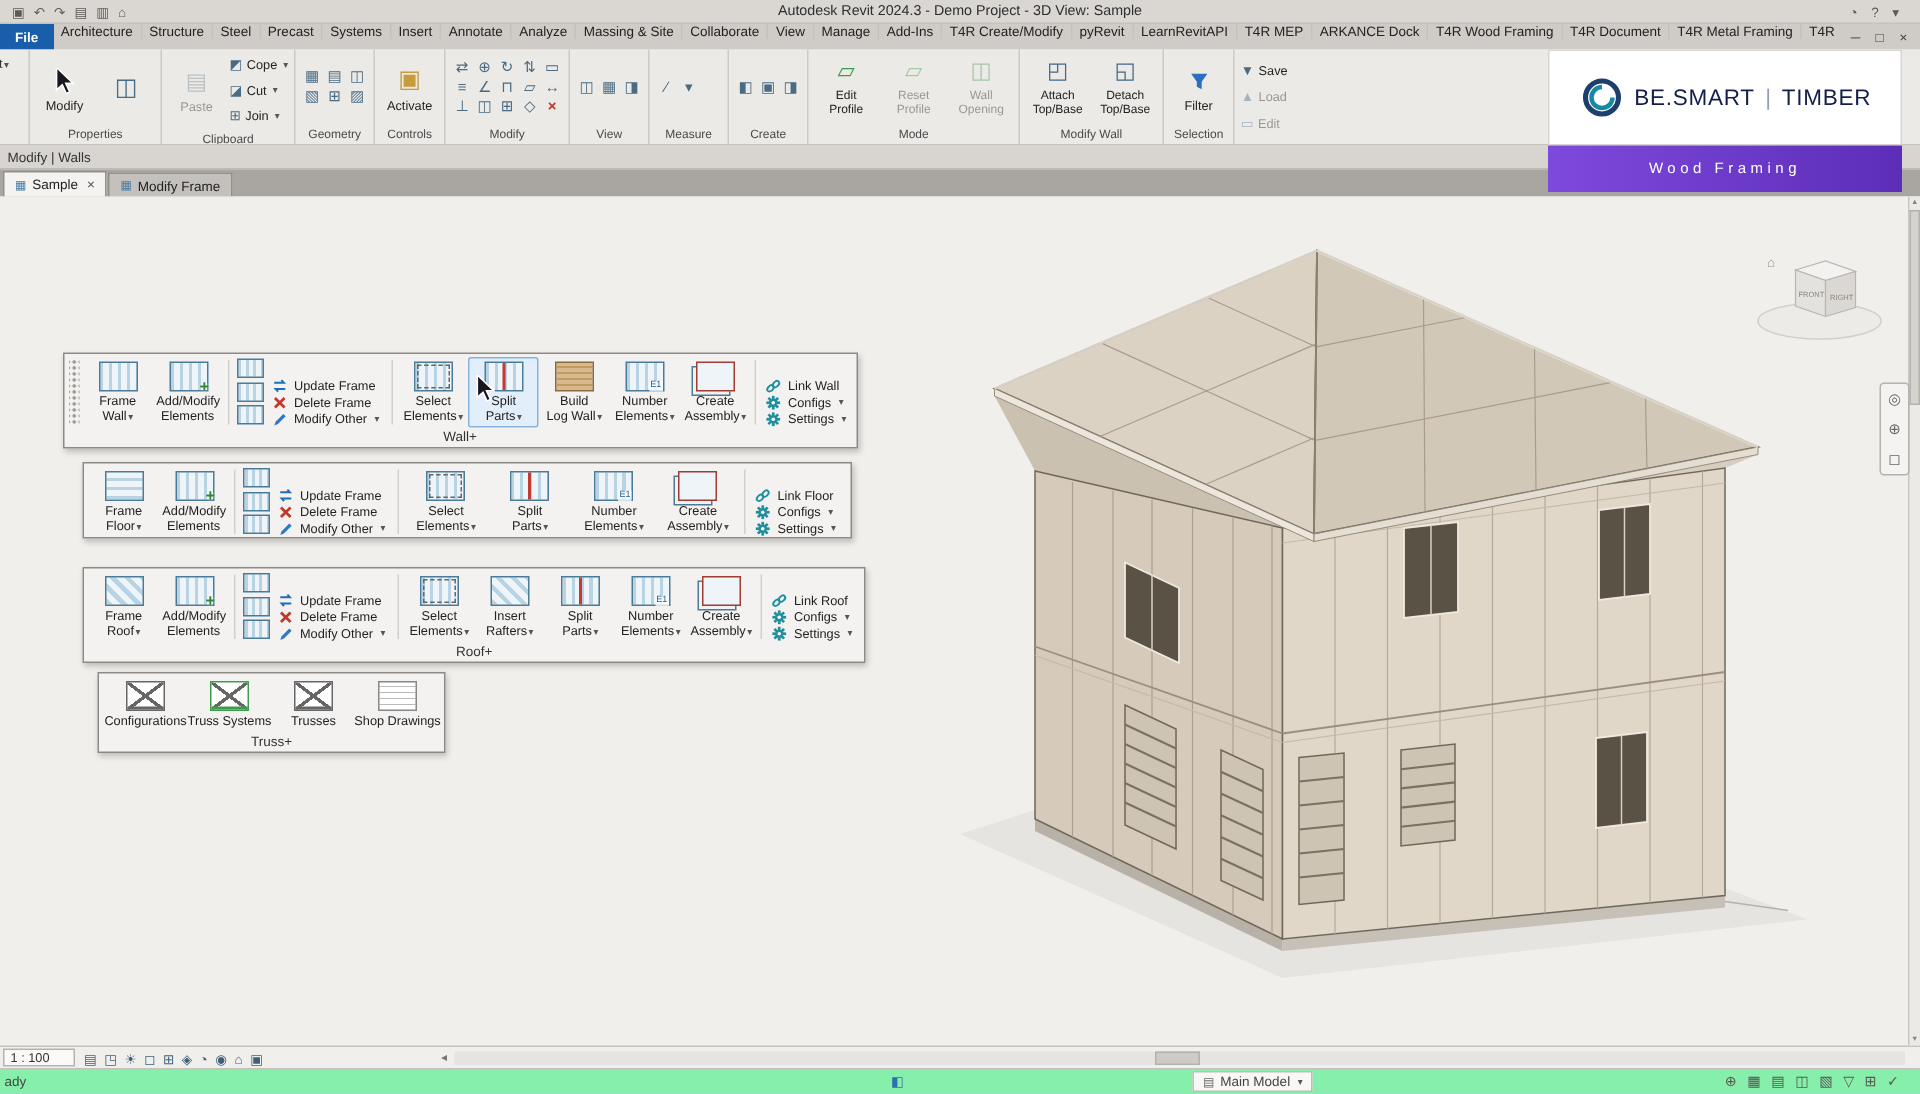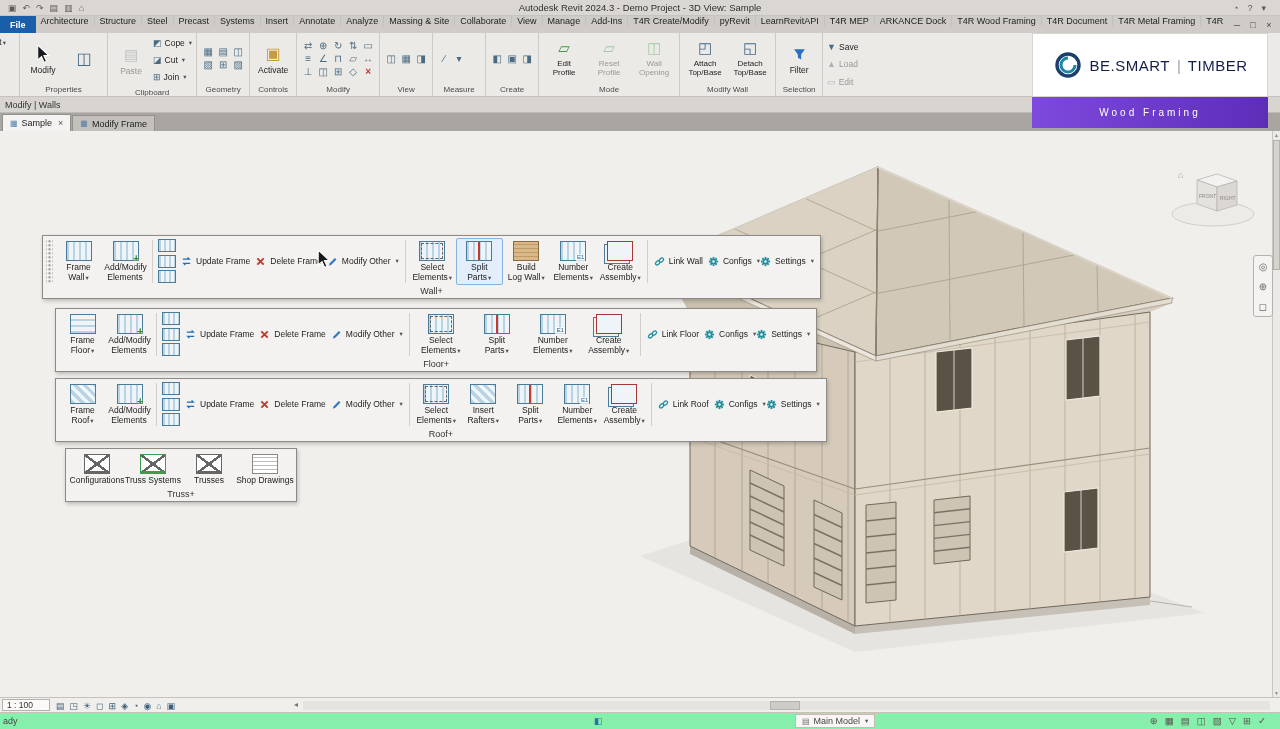--- a/index.html
+++ b/index.html
@@ -81,21 +81,21 @@
   .icn[data-icon="select"]{outline:1px dashed #666;outline-offset:-3px}
   .icn[data-icon="split"]::after{content:"";position:absolute;left:11px;top:0;bottom:0;width:2px;background:#c23b2e}
   .icn[data-icon="addmod"]::after{content:"+";position:absolute;right:-2px;bottom:-5px;color:#2e8b34;font-weight:bold;font-size:11px;text-shadow:0 0 2px #fff}
   .icn[data-icon="number"]::after{content:"E1";position:absolute;right:0;bottom:-1px;font-size:6px;color:#1c5f9e;background:rgba(255,255,255,.75);padding:0 1px}
   .icn[data-icon="assembly"]{border-color:#a23b32;box-shadow:-3px 3px 0 -1px #f3f2f0,-3px 3px 0 0 #4a7b99}
   .icn[data-icon="trussconf"],.icn[data-icon="trusssys"],.icn[data-icon="trusses"]{border-color:#666;background:linear-gradient(to top right,transparent 46%,#666 46% 54%,transparent 54%),linear-gradient(to top left,transparent 46%,#666 46% 54%,transparent 54%),#fff;box-shadow:inset 0 -2px 0 #666}
   .icn[data-icon="trusssys"]{border-color:#3f9c4e;box-shadow:inset 0 -2px 0 #3f9c4e}
   .icn[data-icon="shop"]{border-color:#888;background:repeating-linear-gradient(0deg,#fff 0 3px,#bbb 3px 4px)}
   .stack{display:flex;flex-direction:column;justify-content:space-around;padding:0 2px}
   .sicn{width:18px;height:13px;border:1px solid #4a7b99;background:repeating-linear-gradient(90deg,#b7d3e4 0 2px,transparent 2px 5px) #eef4f8}
-  .wf-smallcol{display:flex;flex-direction:row;justify-content:flex-end;padding:0 3px}
+  .wf-smallcol{display:flex;flex-direction:column;justify-content:flex-end;padding:0 3px}
   .wf-small{display:flex;align-items:center;gap:4px;font-size:8.5px;color:#222;white-space:nowrap}
   .mi{width:11px;height:11px;flex-shrink:0}
   .sep{width:1px;background:#d2cfca;margin:2px 3px}
 
   
   .navbar{position:absolute;right:7px;top:124px;width:20px;height:62px;background:#f4f3f1;border:1px solid #b5b2ad;border-radius:3px;display:flex;flex-direction:column;align-items:center;justify-content:space-around;font-size:10px;color:#6b6865;z-index:3}
   .vscroll{position:absolute;right:0;top:0;width:8px;height:100%;background:#eceae6;border-left:1px solid #c9c6c1;font-size:5px;color:#8a8782;text-align:center;z-index:2}
   .vscroll .up{position:absolute;top:1px;left:1px}
   .vscroll .dn{position:absolute;bottom:1px;left:1px}
   .vthumb{position:absolute;top:9px;left:0;width:7px;height:130px;background:#d6d3ce;border:1px solid #b5b2ad}
@@ -786,21 +786,20 @@
 
           <div class="wf-small">
             <svg class="mi" viewBox="0 0 12 12">
                 <use href="#g-gear"></use>
               </svg>
             <span>Settings</span>
               <span class="dd">▾</span>
           </div>
         </div>
       </div>
-      <div class="wfp-label">Floor+</div>
     </div>
 
     <div class="wfp" style="left:55px;top:247px">
       <div class="wfp-row">
         <div style="display:flex">
           <div class="wf-big">
             <span class="icn" data-icon="roof"></span>
             <span class="l">Frame</span>
             <span class="l"><span>Roof</span><span class="dd">▾</span></span>
           </div>

